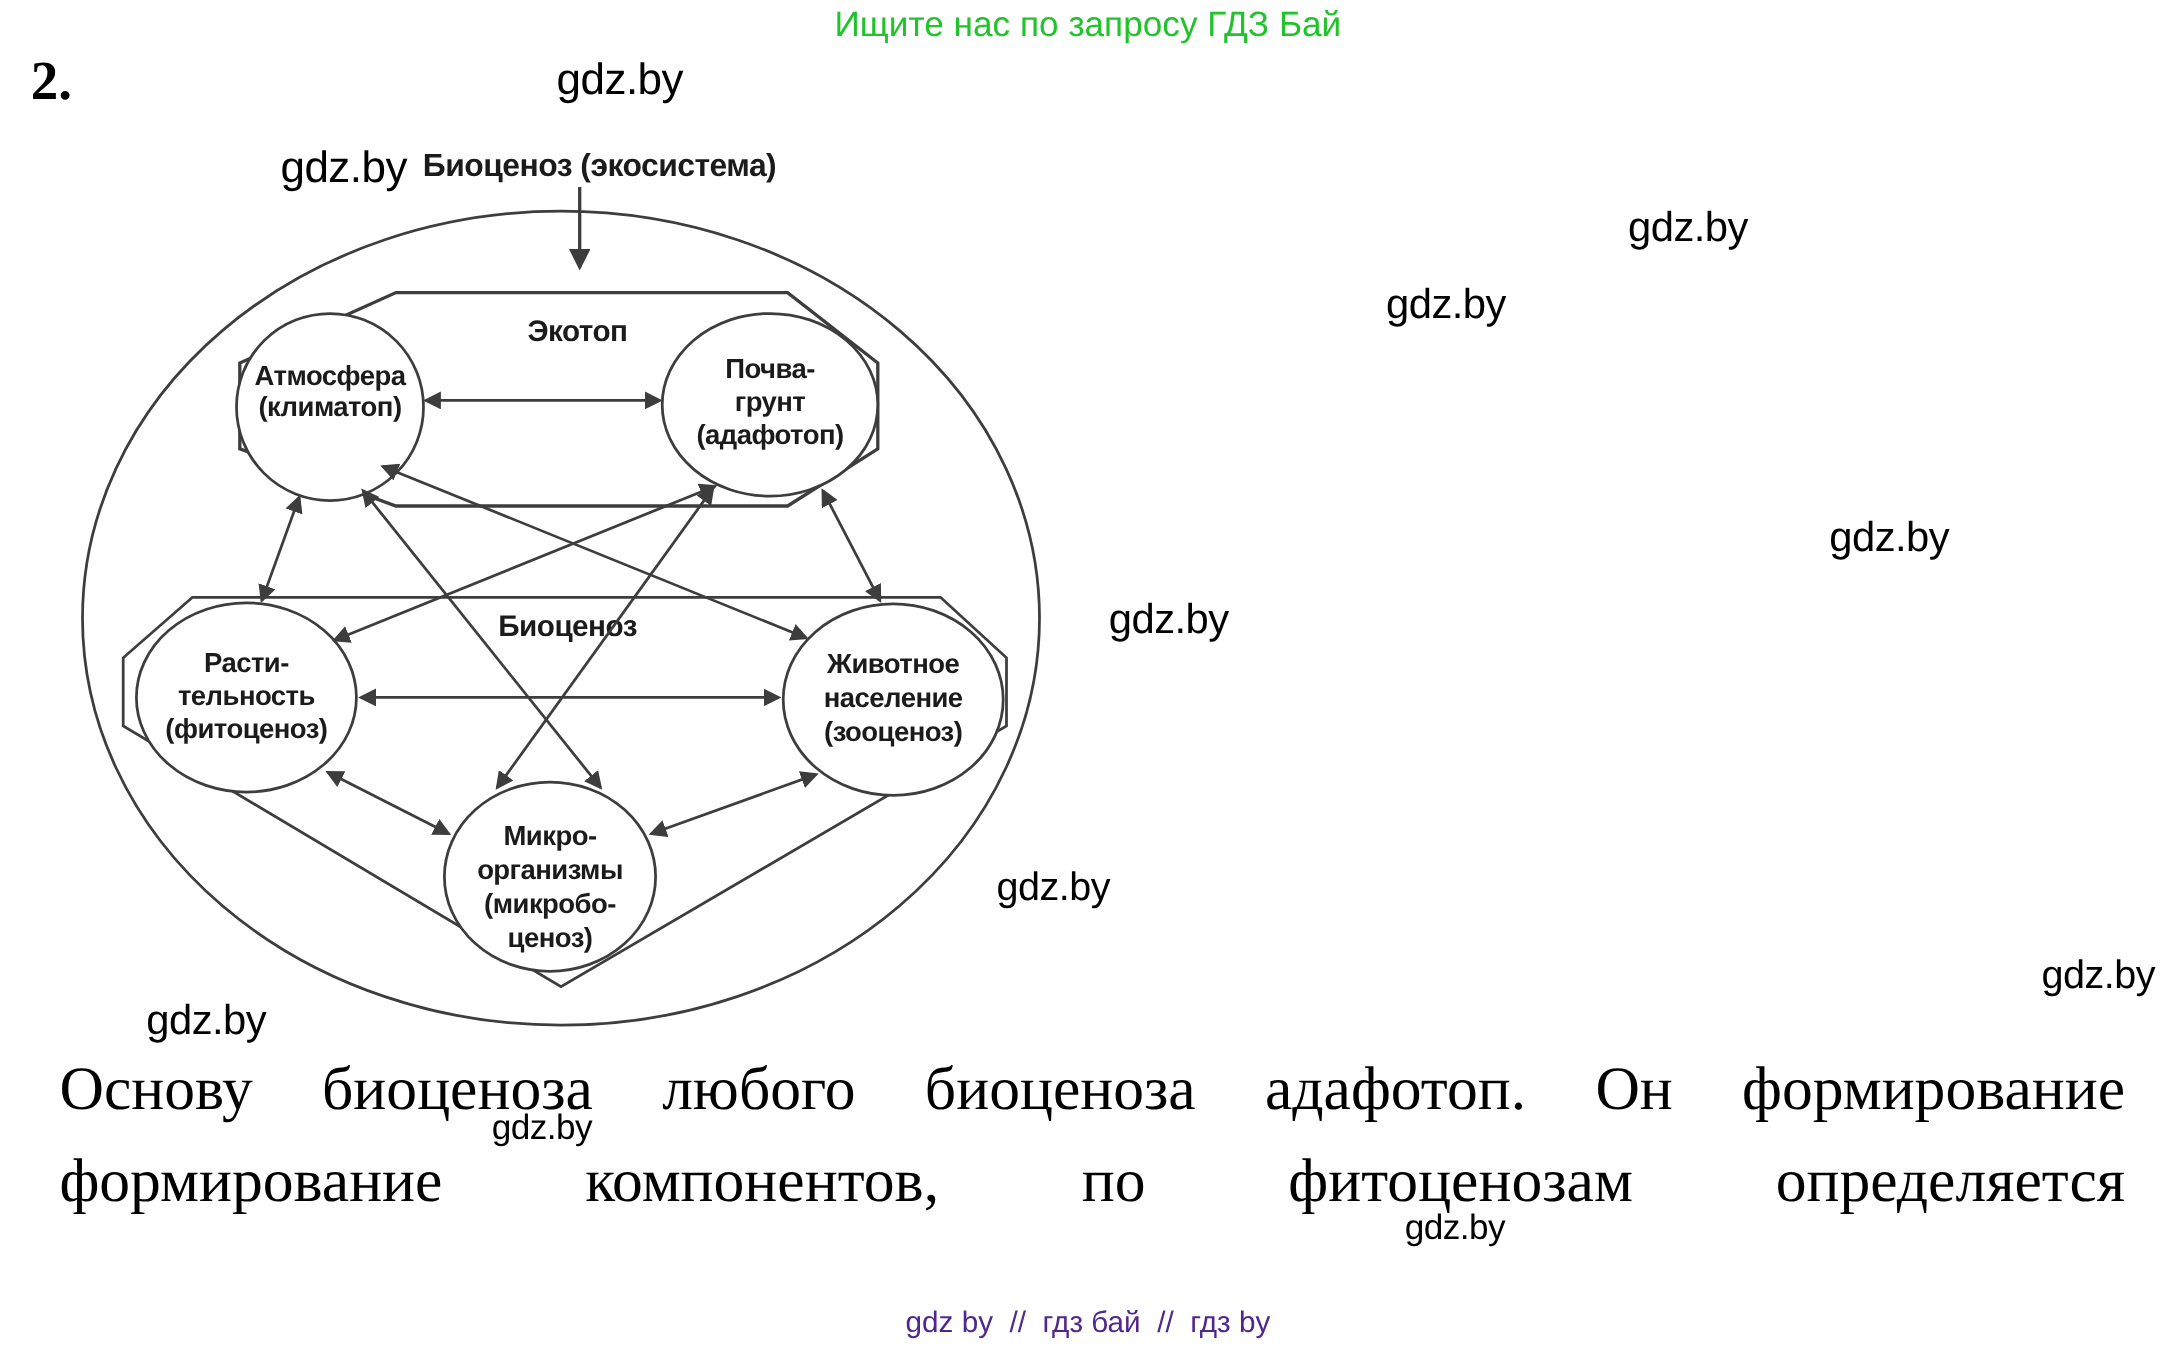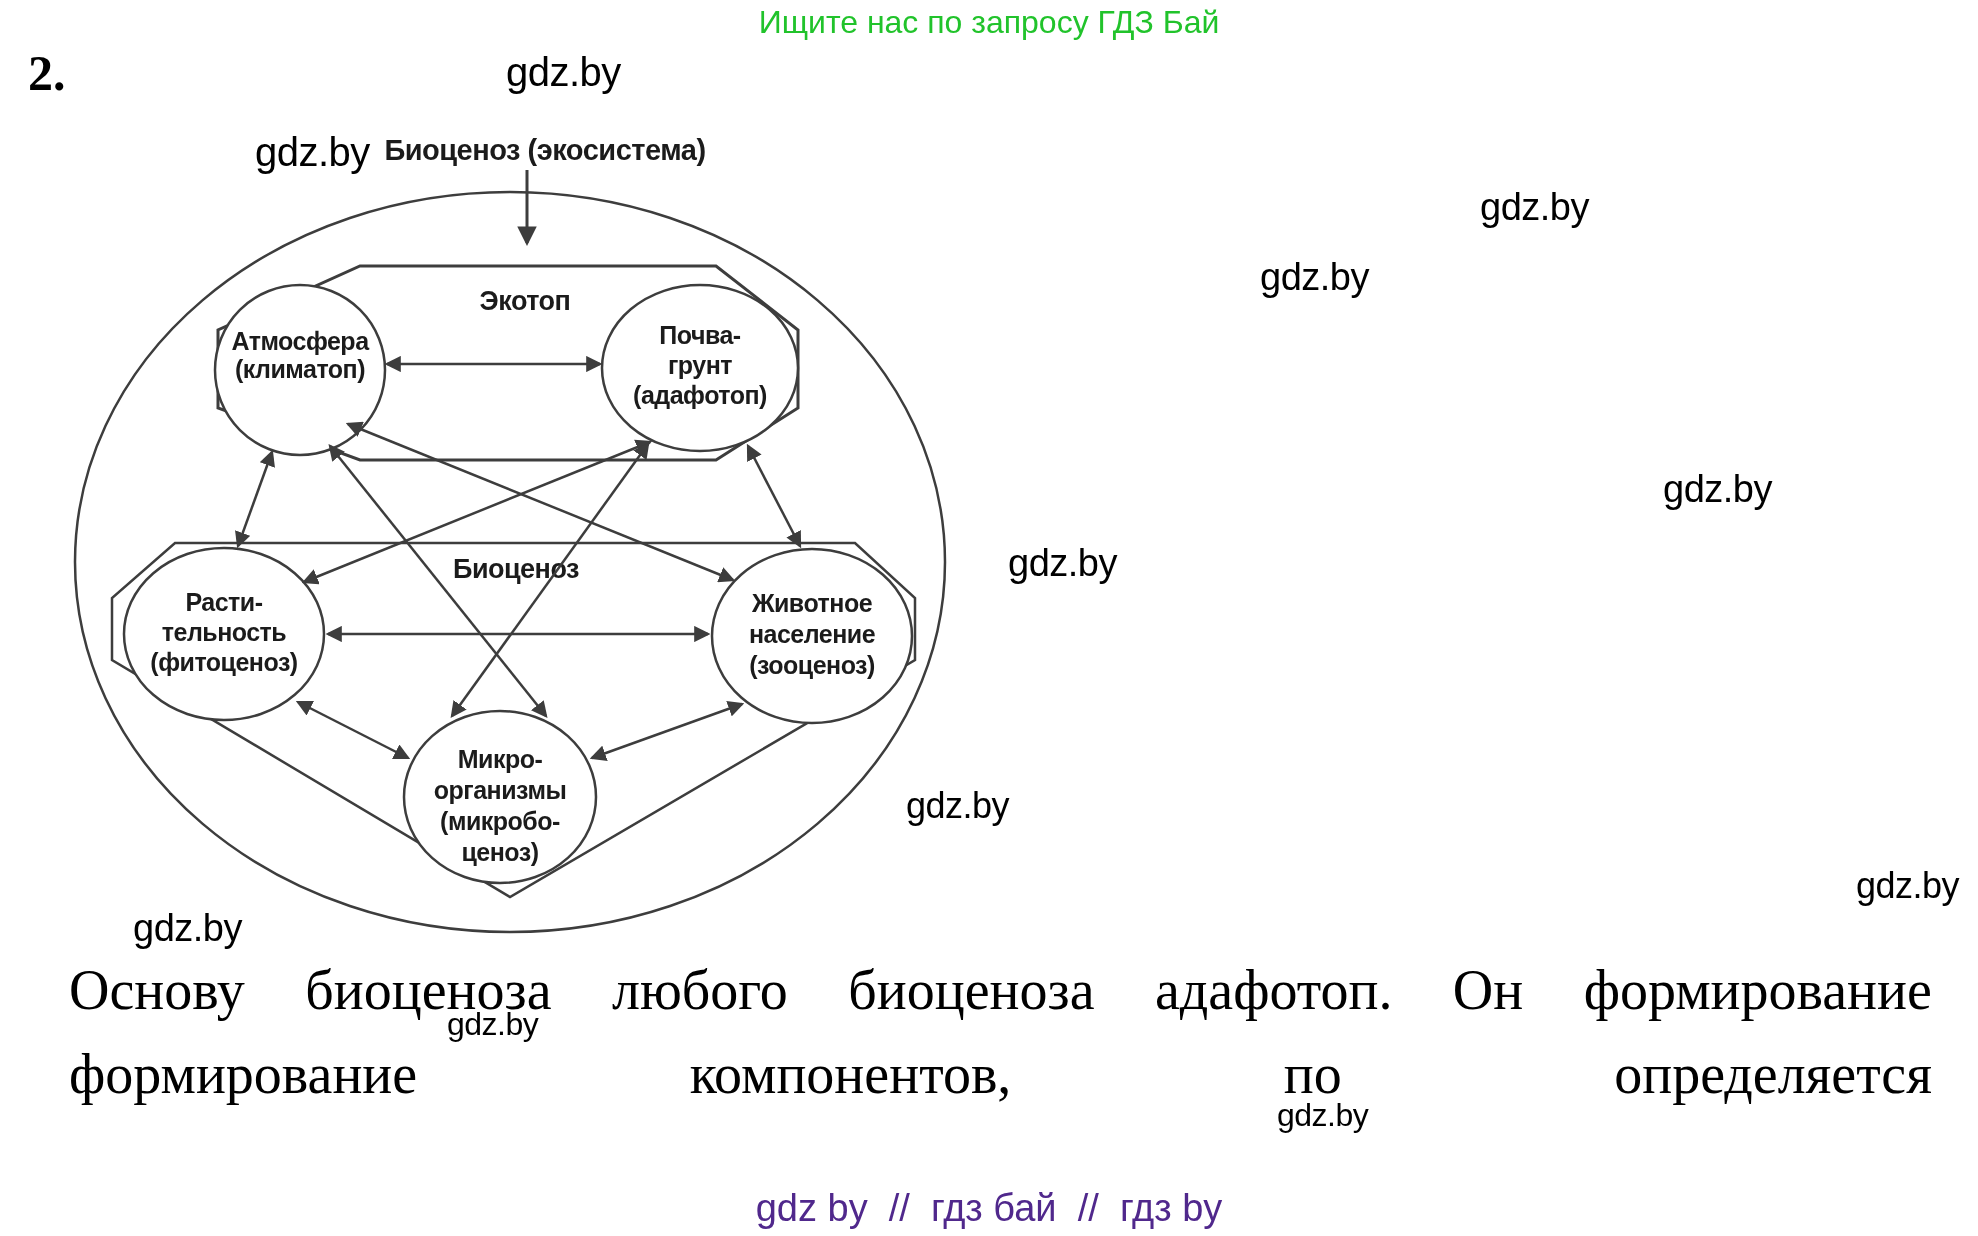--- a/index.html
+++ b/index.html
@@ -28,25 +28,25 @@
     color:#000000;white-space:pre;line-height:1;
     letter-spacing:-0.5px;
   }
   #diagram-svg{left:0;top:0;}
   #paragraph{
     left:54px;top:948px;width:1878px;
     font-family:"Liberation Serif", serif;
     font-size:56px;line-height:84px;color:#000;
   }
   .p-line{height:84px;}
-  .p-just{display:flex;justify-content:space-between;margin-left:15px;}
+  .p-just{display:flex;justify-content:space-between;}
   .p-just span{white-space:pre;}
   #purple-footer{
     top:1188px;left:50%;transform:translateX(-50%);
-    font-size:38px;line-height:1.1;white-space:pre;
+    font-size:27px;line-height:1.1;white-space:pre;
     font-family:"Liberation Sans", sans-serif;
   }
   svg text{
     font-family:"Liberation Sans", sans-serif;
     font-weight:700;fill:#1b1b1b;letter-spacing:-0.5px;
   }
 </style>
 </head>
 <body>
 
@@ -146,19 +146,20 @@
         <span>любого</span>
         <span>биоценоза</span>
         <span>адафотоп.</span>
         <span>Он</span>
         <span>формирование</span>
       </div>
     <div class="p-line p-just">
         <span>формирование</span>
         <span>компонентов,</span>
         <span>по</span>
+        <span>фитоценозам</span>
         <span>определяется</span>
       </div>
   </div>
 
   <div id="purple-footer" class="abs" style="color: rgb(80, 40, 140);">gdz by  //  гдз бай  //  гдз by</div>
 
 </div>
 
 </body></html>

